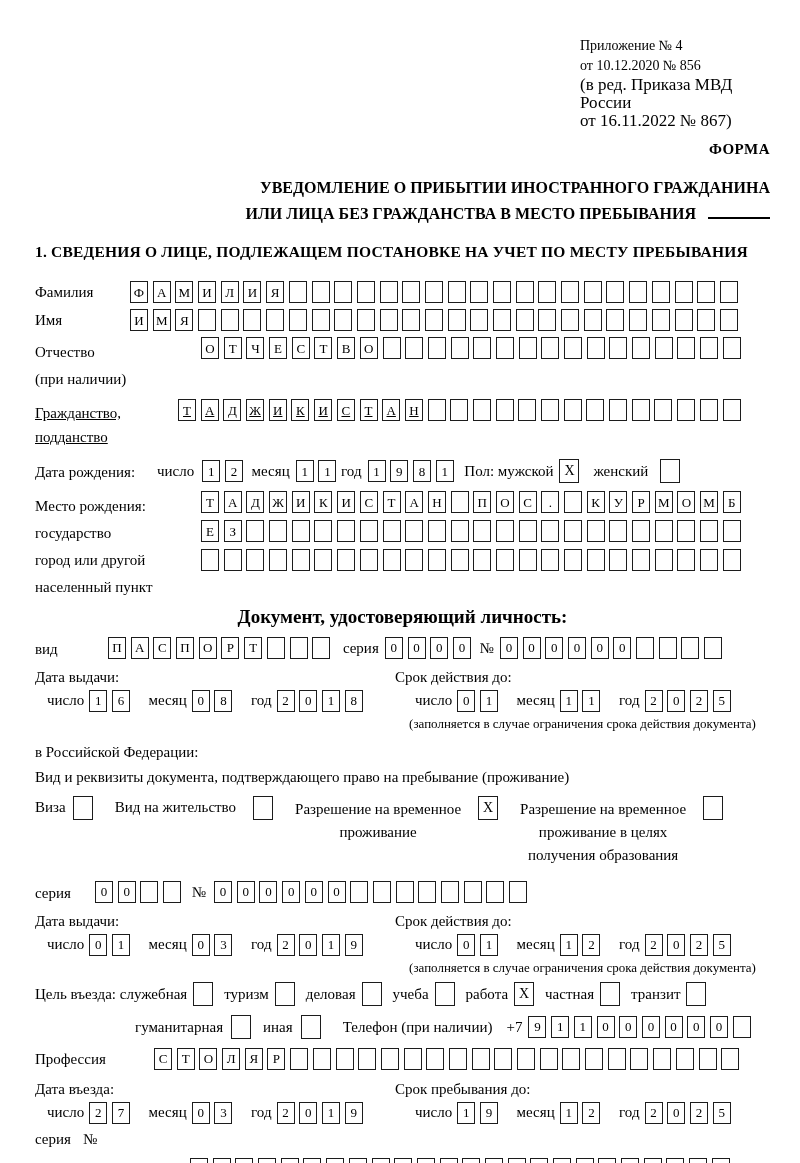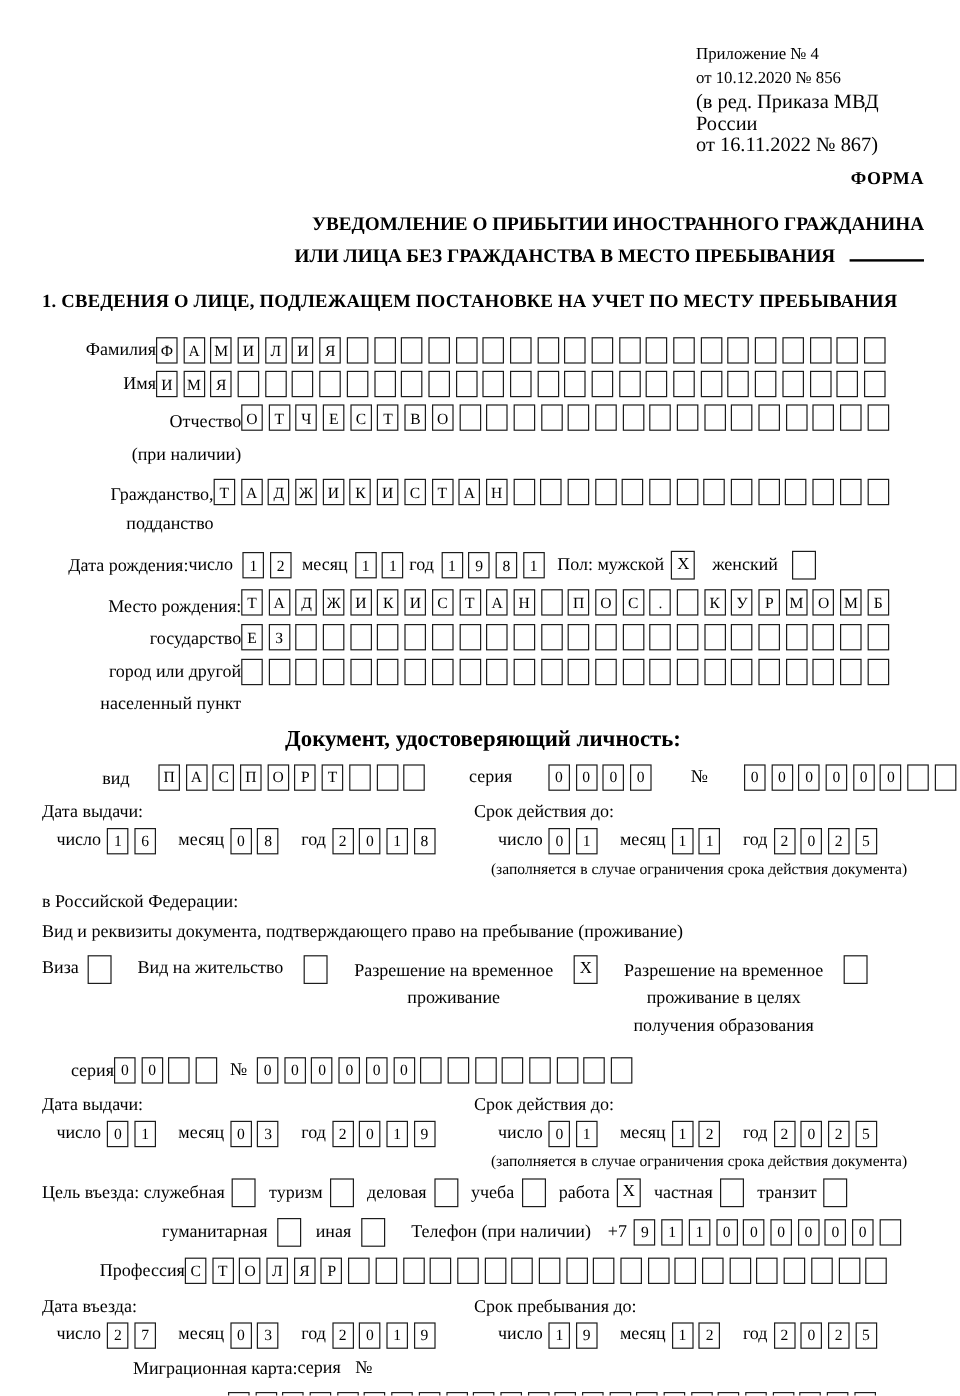--- a/index.html
+++ b/index.html
@@ -21,21 +21,21 @@
   .title{margin-top:16px;text-align:right;font-weight:bold;font-size:16px;line-height:26px;}
   .title-underline{display:inline-block;width:62px;border-bottom:2px solid #000;margin-left:12px;height:14px;}
 
   .section-heading{margin-top:15px;font-weight:bold;font-size:15.5px;letter-spacing:.2px;}
 
   .form-body{margin-top:20px;}
 
   
   .row{display:flex;align-items:flex-start;margin-bottom:6px;}
   .irow{display:flex;align-items:center;flex-wrap:nowrap;}
-  .lbl{flex:0 0 auto;padding-top:2px;text-align:right;}
+  .lbl{flex:0 0 auto;padding-top:2px;}
   .pre{white-space:pre-line;}
   .w95{width:95px;}  .w166{width:166px;line-height:27px;}
   .w143{width:143px;line-height:24px;} .w119{width:119px;}
   .w155{width:155px;line-height:25px;}
 
   
   .cells{display:flex;flex-wrap:nowrap;}
   .cell{
     display:inline-flex;flex:0 0 auto;align-items:center;justify-content:center;
     width:16px;height:20px;border:1.5px solid #1c1c1c;margin-right:4.7px;
@@ -191,21 +191,21 @@
           <span class="cell"></span>
           <span class="cell"></span>
           <span class="cell"></span>
           <span class="cell"></span>
           <span class="cell"></span>
           <span class="cell"></span>
           <span class="cell"></span>
         </div>
     </div>
 
-    <div class="row" style="margin-bottom:10px;">
+    <div class="row" style="margin-bottom:10px;text-decoration:underline;">
       <div class="lbl w143 pre">Гражданство,
 подданство</div>
       <div class="cells">
           <span class="cell">Т</span>
           <span class="cell">А</span>
           <span class="cell">Д</span>
           <span class="cell">Ж</span>
           <span class="cell">И</span>
           <span class="cell">К</span>
           <span class="cell">И</span>
@@ -337,21 +337,21 @@
             <span class="cell"></span>
             <span class="cell"></span>
             <span class="cell"></span>
             <span class="cell"></span>
           </div>
       </div>
     </div>
 
     <div class="doc-heading">Документ, удостоверяющий личность:</div>
 
-    <div class="irow" style="margin-bottom:9px;gap:24px;">
+    <div class="irow" style="margin-bottom:9px;">
       <span class="lbl" style="width:73px;">вид</span>
       <span class="cells">
           <span class="cell">П</span>
           <span class="cell">А</span>
           <span class="cell">С</span>
           <span class="cell">П</span>
           <span class="cell">О</span>
           <span class="cell">Р</span>
           <span class="cell">Т</span>
           <span class="cell"></span>
@@ -641,21 +641,20 @@
               <span class="cell">2</span>
               <span class="cell">0</span>
               <span class="cell">2</span>
               <span class="cell">5</span>
             </span>
         </div>
       </div>
     </div>
 
     <div class="irow" style="margin:4px 0 10px 0;">
-      <span class="lbl" style="width:213px;">Миграционная карта:</span>
       <span>серия</span>
       <span class="cells gap8"></span>
       <span class="gap4">№</span>
       <span class="cells gap6"></span>
     </div>
 
     <div class="row" style="margin-bottom:0;">
       <div class="lbl w155 pre">Сведения о
 законных
 представителях

